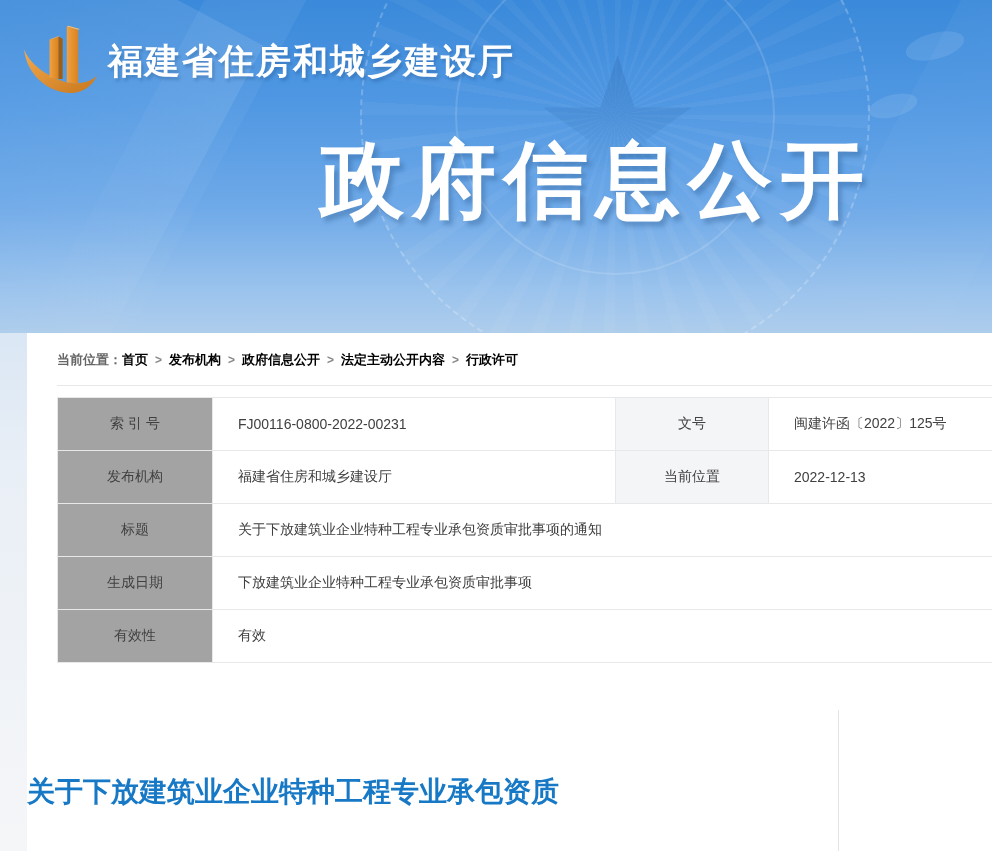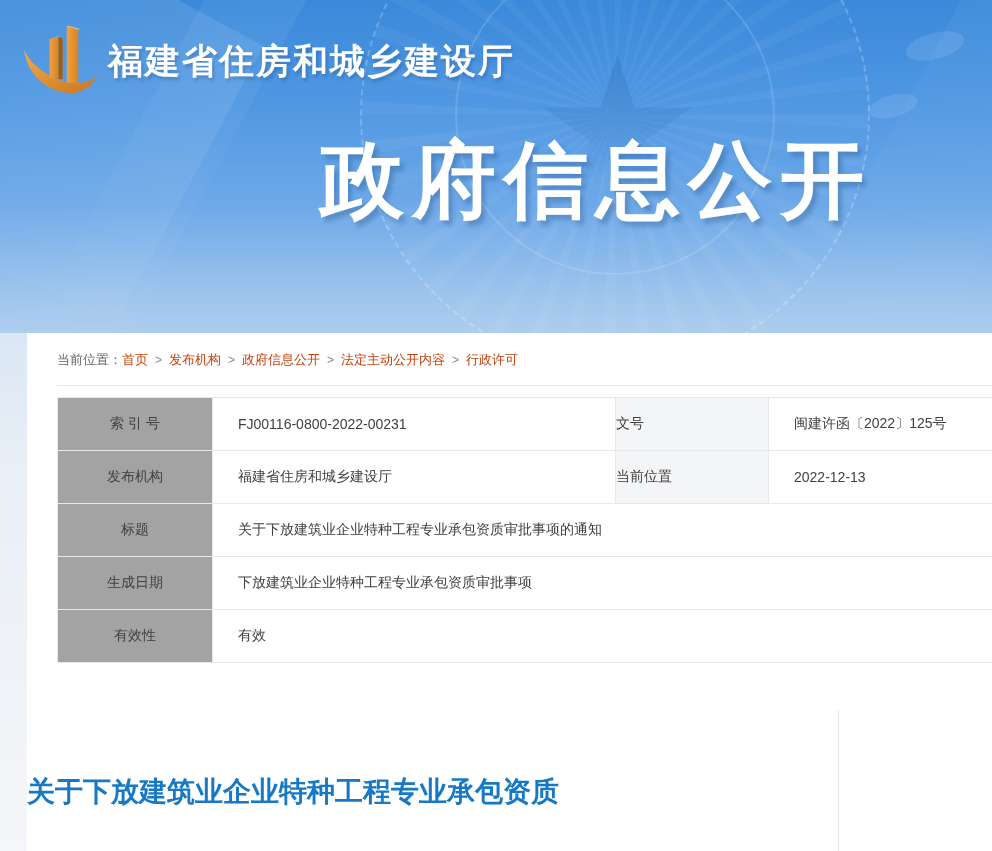--- a/index.html
+++ b/index.html
@@ -51,39 +51,39 @@
     text-shadow:4px 5px 4px rgba(25,70,120,0.28); white-space:nowrap;
   }
 
   
   .card{
     position:absolute; left:27px; top:333px; width:965px; height:518px;
     background:#ffffff; overflow:hidden;
   }
   .crumbs{
     position:absolute; left:30px; top:14px; height:26px; display:flex; align-items:center;
-    font-size:13px; color:#666; white-space:nowrap;
+    font-size:13px; color:#666; white-space:nowrap;font-weight:bold;
   }
-  .crumbs a{ color:#c2410c; text-decoration:none; }
+  .crumbs a{ color:#000000; text-decoration:none; }
   .crumbs .sep{ margin:0 7px; color:#888; font-size:12px; }
   .crumb-divider{
     position:absolute; left:30px; top:52px; width:935px; height:0;
     border-top:1px solid #e7e7e7;
   }
 
   table.meta{
     position:absolute; left:30px; top:64px;
     border-collapse:collapse; table-layout:fixed; width:1010px;
   }
   table.meta td{
     border:1px solid #e7e8ea; height:53px; font-size:14px; color:#404040;
     vertical-align:middle;
   }
   td.lbl{ background:#a3a3a3; text-align:center; color:#333; width:155px; }
-  td.lbl2{ background:#f4f5f7; text-align:left; color:#333; width:153px; }
+  td.lbl2{ background:#f4f5f7; text-align:center; color:#333; width:153px; }
   td.val{ padding-left:25px; width:403px; }
   td.val2{ padding-left:25px; width:299px; }
 
   .doc-area{
     position:absolute; left:0; top:377px; width:812px; height:141px;
     border-right:1px solid #e4e4e4;
   }
   .doc-title{
     padding-top:62px; text-align:left;
     color:#1779c5; font-size:28px; font-weight:bold; line-height:40px;

